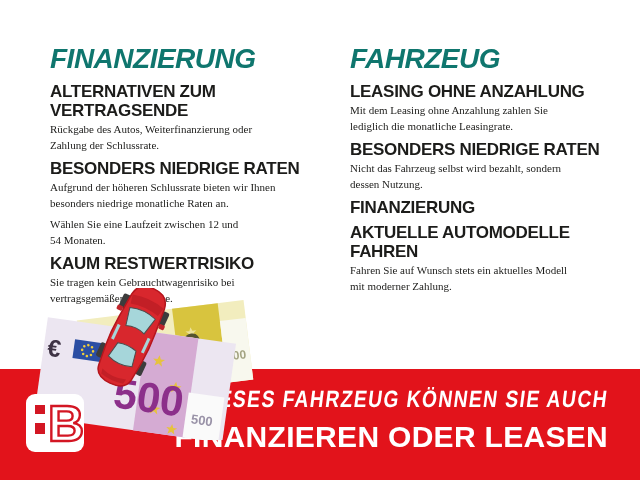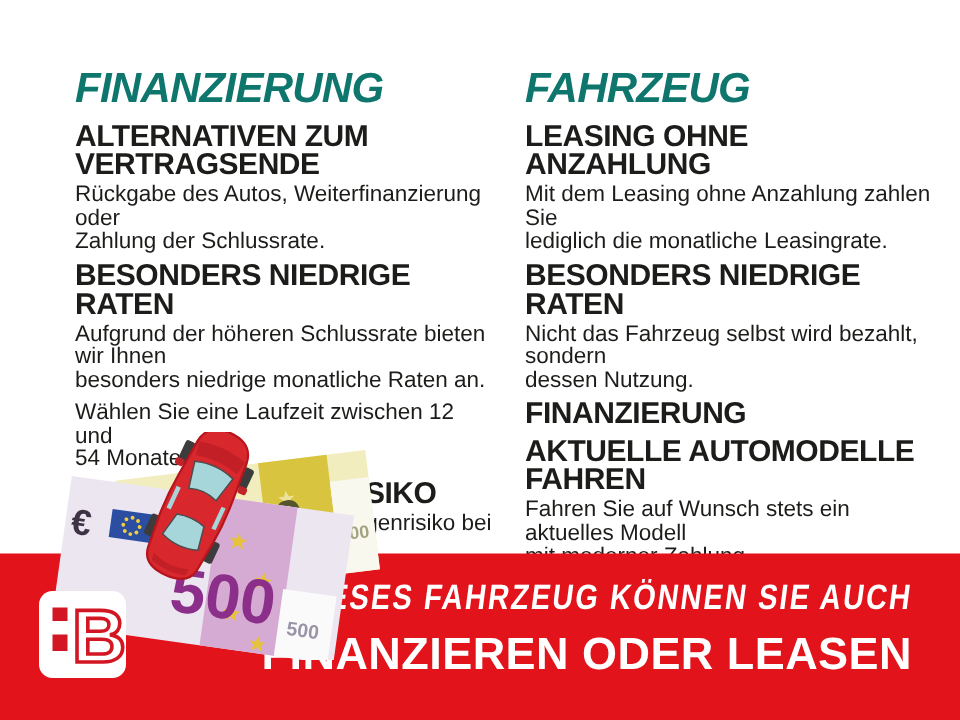--- a/index.html
+++ b/index.html
@@ -9,26 +9,27 @@
   }
   .col{position:absolute; top:44px; width:280px;}
   .col-left{left:50px;}
   .col-right{left:350px; width:272px;}
   .col-title{
     margin:0 0 8px; font-size:28px; line-height:30px; font-weight:bold;
     font-style:italic; color:#0f766e; letter-spacing:-0.5px;
   }
   .section{margin:0 0 6px;}
   .section h2{
-    margin:0 0 2px; font-size:20px; line-height:19px; font-weight:bold;
+    margin:0 0 2px; font-size:17px; line-height:19px; font-weight:bold;
     letter-spacing:-0.3px; color:#1c1c1a;
   }
   .section p{
-    margin:0; font-size:15px; line-height:15.5px; color:#1c1c1a;
+    margin:0; font-size:11px; line-height:15.5px; color:#1c1c1a;
     white-space:pre-line;
+    font-family:Liberation Serif, serif;
   }
   .banner{
     position:absolute; left:0; top:369px; width:640px; height:111px;
     background:#e2131b; z-index:1;
   }
   .banner-text{position:absolute; right:32px; top:18px; text-align:right; color:#fff;}
   .banner-line1{
     display:inline-block; font-size:21px; font-weight:bold; letter-spacing:1.5px;
     transform:scaleX(.92) skewX(-8deg) scaleY(1.12); transform-origin:right center;
     white-space:nowrap;

